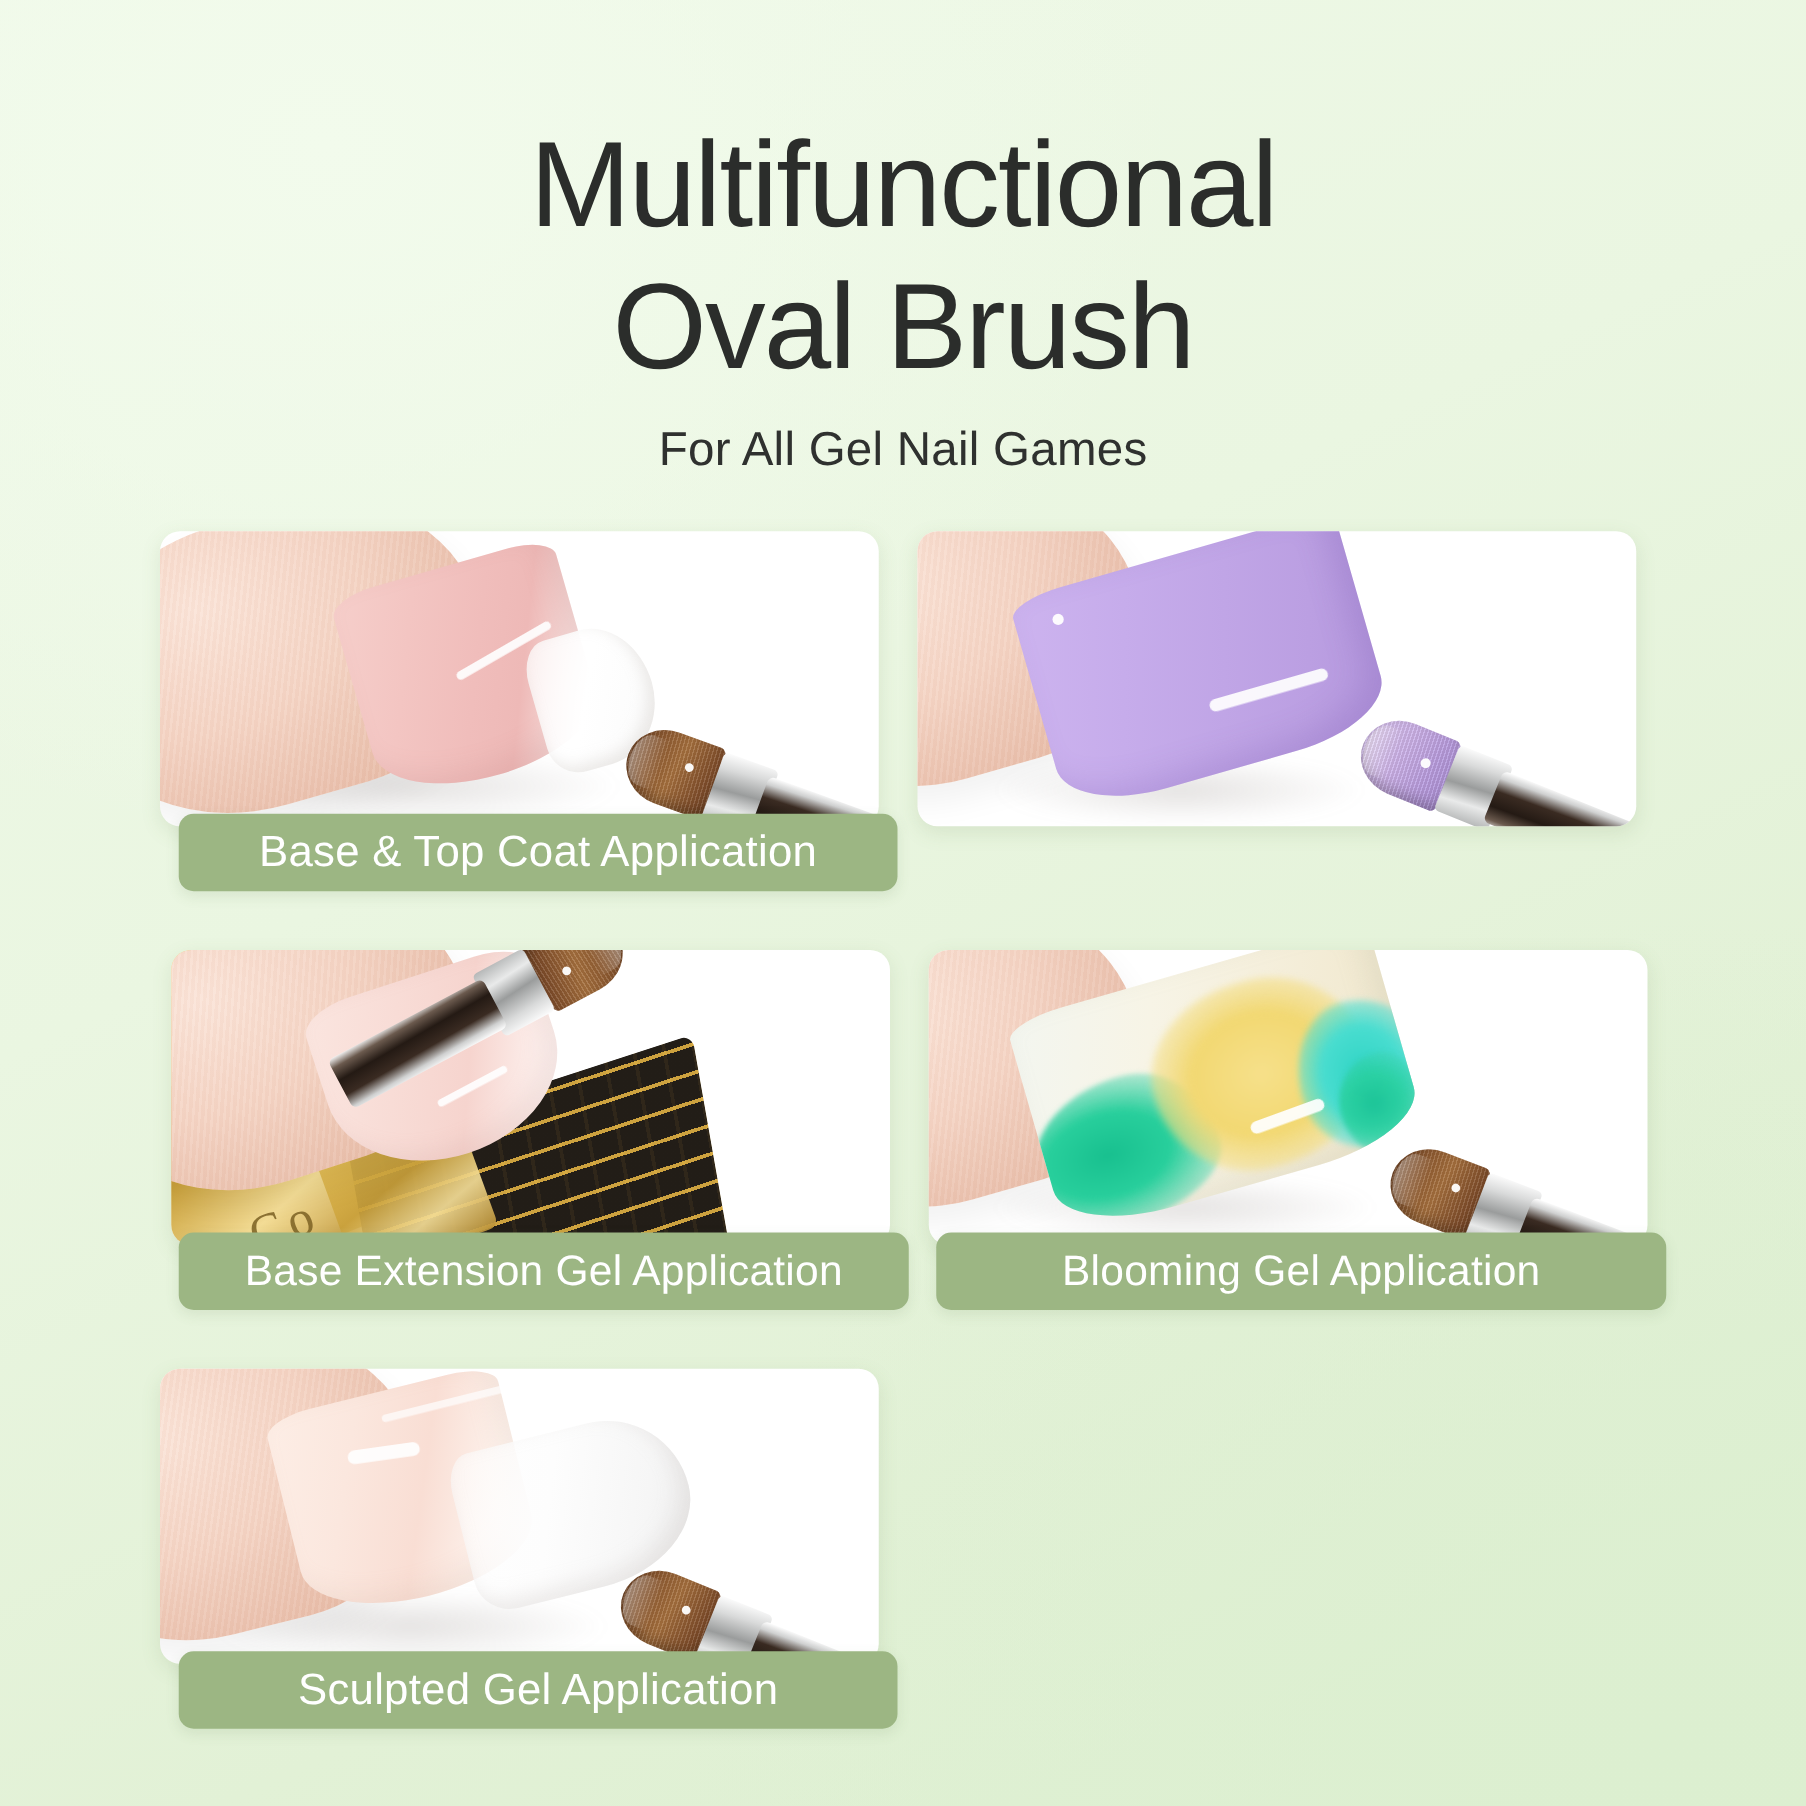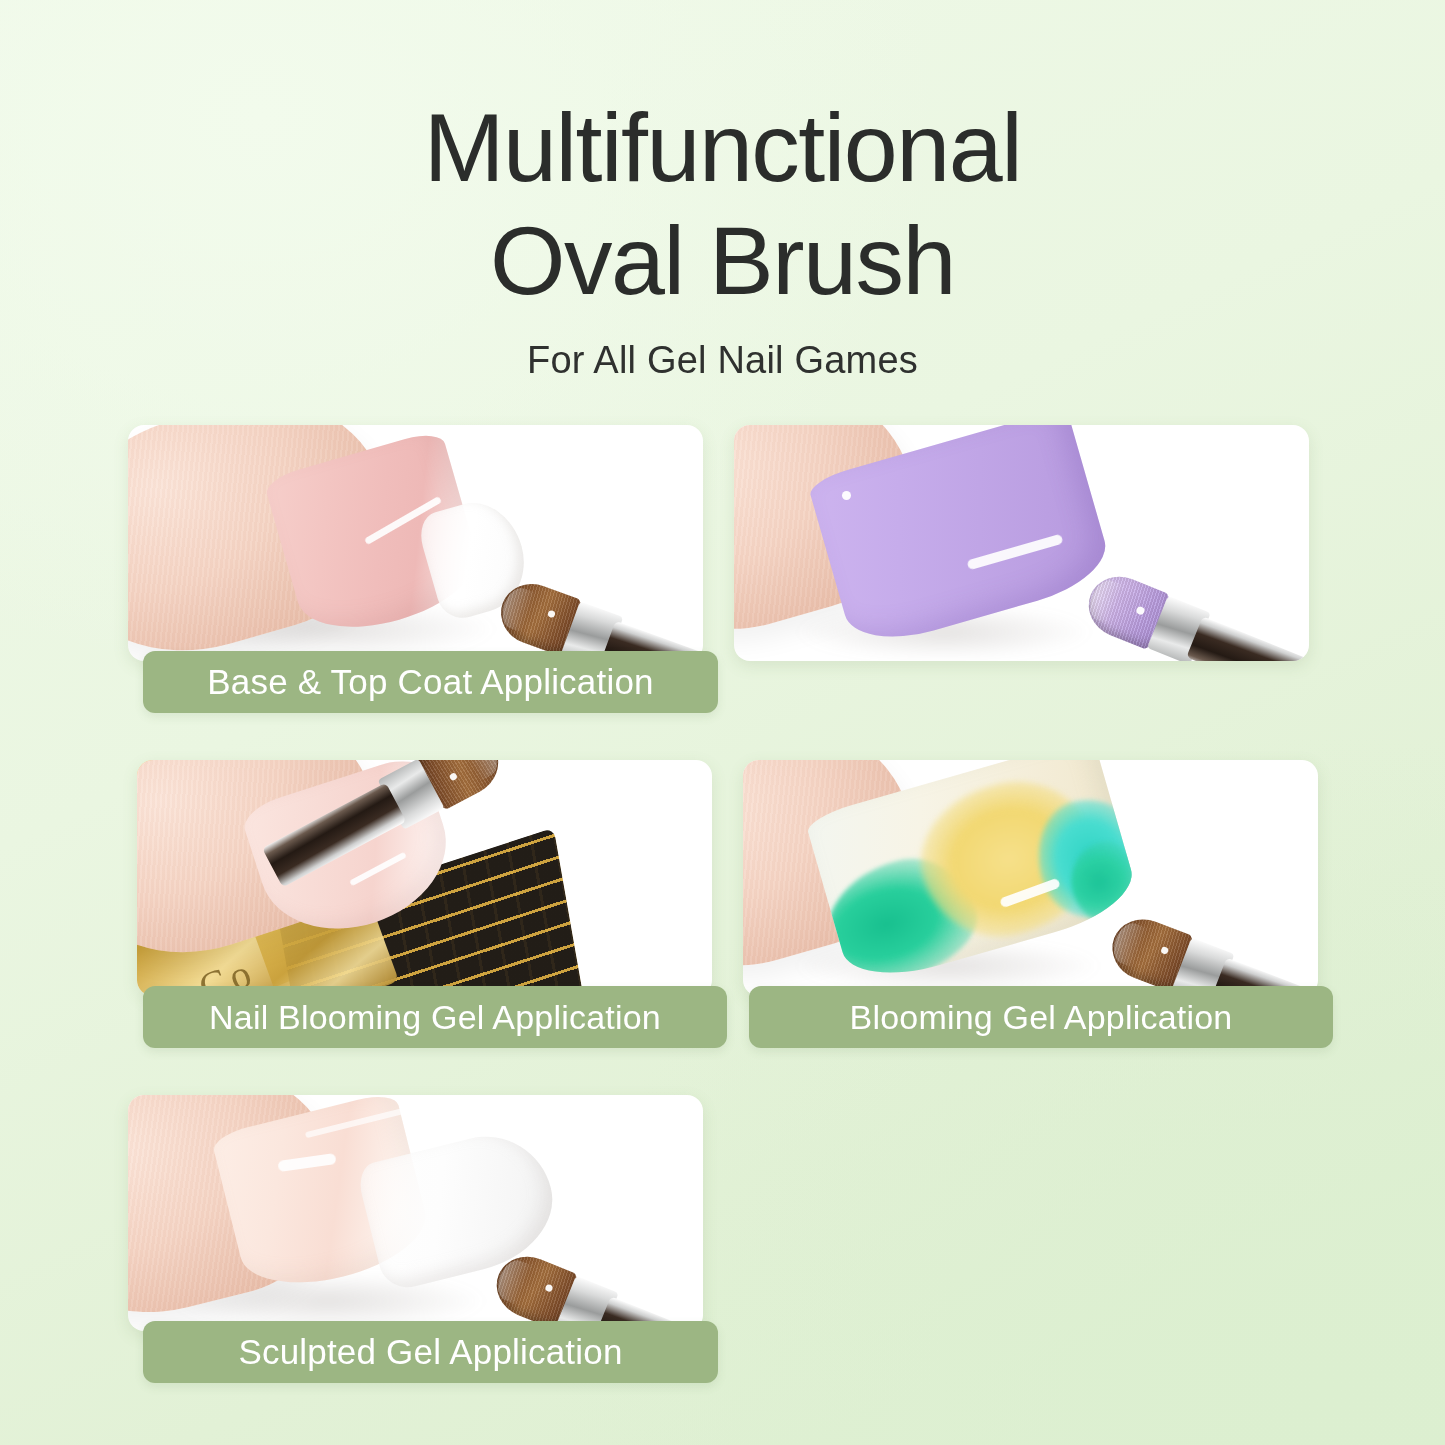--- a/index.html
+++ b/index.html
@@ -303,21 +303,21 @@
                box-shadow:inset -10px -8px 18px rgba(200,155,148,.2);"></div>
           <div class="shine" style="left:210px; top:106px; width:62px; height:6px; transform:rotate(-28deg);"></div>
           <div class="brush" style="left:372px; top:16px; transform:rotate(152deg);">
             <div class="head" style="left:0; top:0;"></div>
             <div class="ferrule" style="left:72px; top:2px;"></div>
             <div class="handle" style="left:112px; top:8px; width:140px;"></div>
             <div class="glint" style="left:46px; top:22px; width:7px; height:7px;"></div>
           </div>
         </div>
       </div>
-      <div class="label">Nail Blooming Gel Application</div>
+      <div class="label">Base Extension Gel Application</div>
     </div>
 
     <div class="card shift wide">
       <div class="photo">
         <div class="scene">
           <div class="softshadow" style="left:50px; top:180px; width:310px; height:52px;"></div>
           <div class="finger" style="left:-120px; top:-24px; width:290px; height:222px; transform:rotate(-16deg);"></div>
           <div class="nail nail-coffin" style="left:80px; top:14px; width:300px; height:178px; transform:rotate(-16deg);
                overflow:hidden;
                background:linear-gradient(108deg,#f3f6f0 0%,#f7f4e6 34%,#f5efdc 60%,#f2ead2 82%,#eee6cc 100%);

